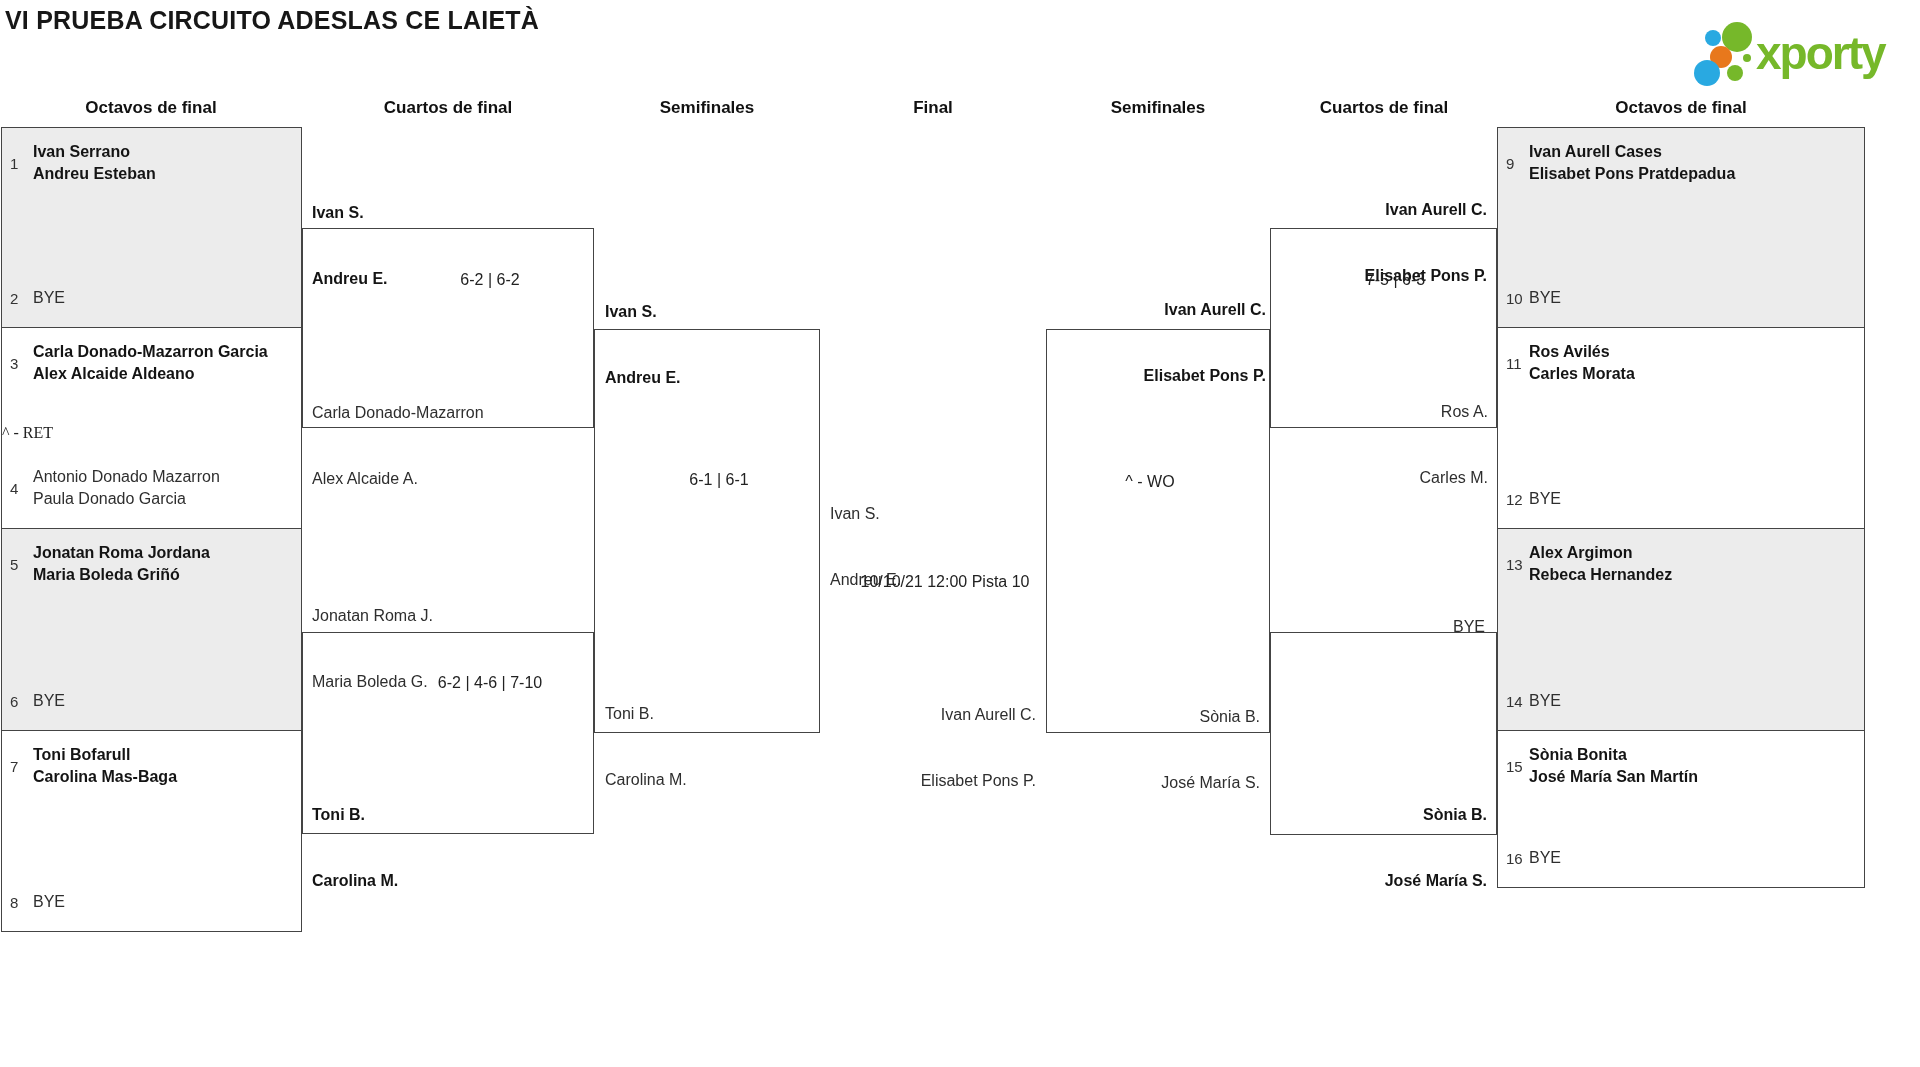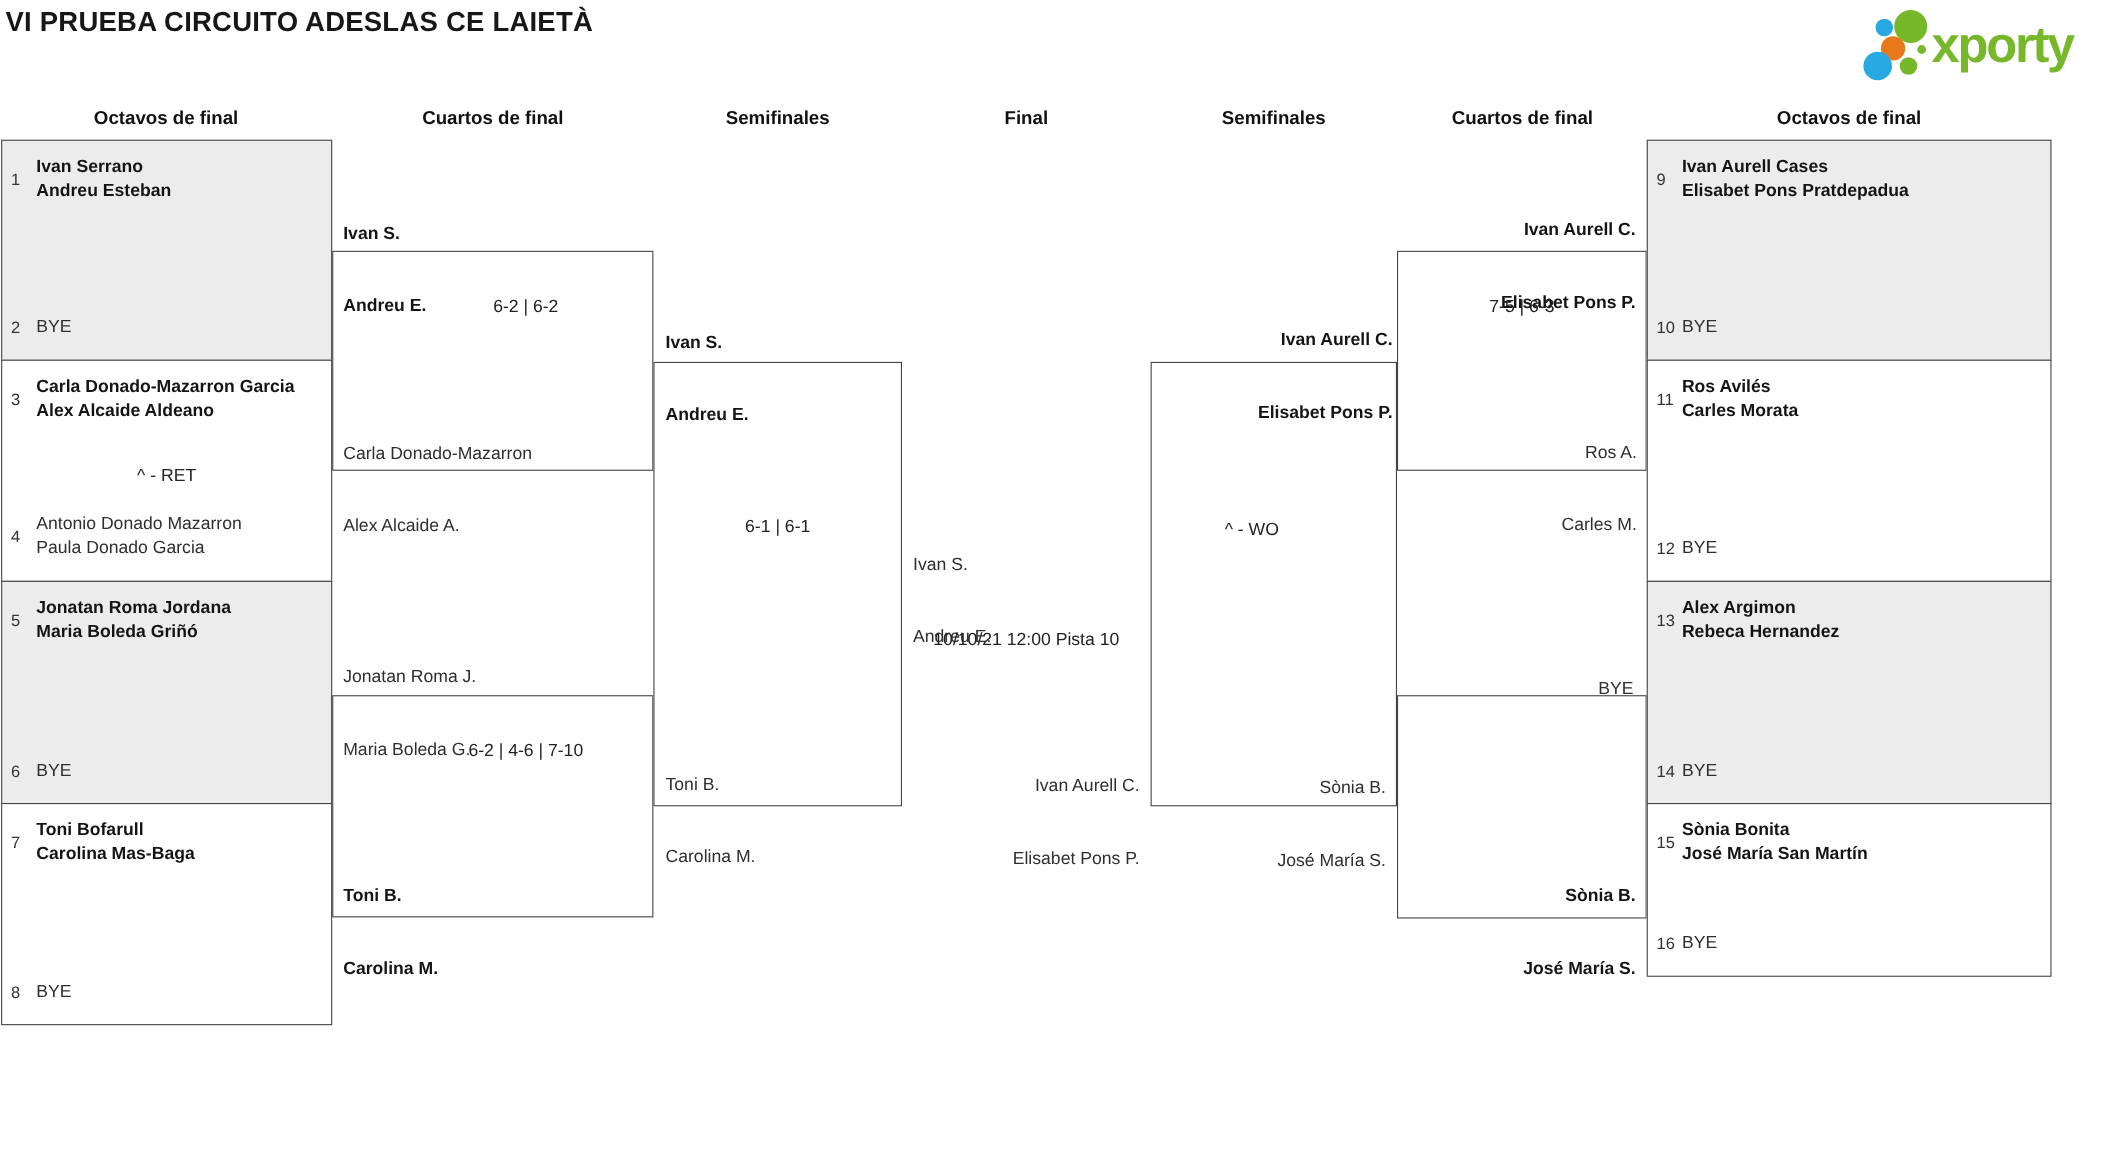--- a/index.html
+++ b/index.html
@@ -2,43 +2,43 @@
 <html><head>
 <meta charset="utf-8">
 <style>
   html,body{margin:0;padding:0;background:#ffffff;}
   body{width:1920px;height:1067px;overflow:hidden;font-family:"Liberation Sans",sans-serif;color:#1c1c1c;position:relative;}
   #stage{position:absolute;left:0;top:0;width:1920px;height:1067px;background:#fff;}
 
   .title{position:absolute;left:5px;top:3px;font-size:25px;line-height:34px;font-weight:700;color:#171717;letter-spacing:.2px;}
 
   
-  .logo{position:absolute;left:1690px;top:5px;width:225px;height:76px;}
+  .logo{position:absolute;left:1690px;top:18px;width:225px;height:76px;}
   .dot{position:absolute;border-radius:50%;}
   .logo-word{position:absolute;left:66px;top:8px;font-size:46px;font-weight:700;letter-spacing:-2px;color:#76b82a;}
 
   .col-header{position:absolute;top:98px;width:260px;text-align:center;font-size:17px;font-weight:700;color:#111;}
 
   .box{position:absolute;border:1px solid #444;box-sizing:border-box;background:#fff;}
   .box.shaded{background:#ececec;}
 
   .pair{position:absolute;left:8px;display:flex;align-items:center;}
   .pair-top{top:13px;}
   .pair-bottom{bottom:18px;}
   .seed{width:19px;flex:0 0 19px;font-size:15px;color:#333;margin-right:4px;}
   .names{font-size:16px;line-height:22px;color:#2e2e2e;}
   .names.bold{font-weight:700;color:#141414;}
 
-  .note{position:absolute;left:0;top:96px;width:100%;text-align:center;font-size:16px;color:#222;}
+  .note{position:absolute;left:0;top:96px;width:100%;font-size:16px;color:#222;font-family:Liberation Serif, serif;}
 
   .label{position:absolute;font-size:16px;line-height:22px;color:#2e2e2e;white-space:pre;}
   .label.bold{font-weight:700;color:#141414;}
   .label.right{text-align:right;}
 
-  .score{position:absolute;font-size:16px;color:#222;text-align:center;}
+  .score{position:absolute;font-size:16px;color:#222;text-align:center;padding-left:12px;}
 </style>
 </head>
 <body>
 
 <div id="stage">
 
   <div class="title">
     <div>VI PRUEBA CIRCUITO ADESLAS CE LAIETÀ</div>
   </div>
 

